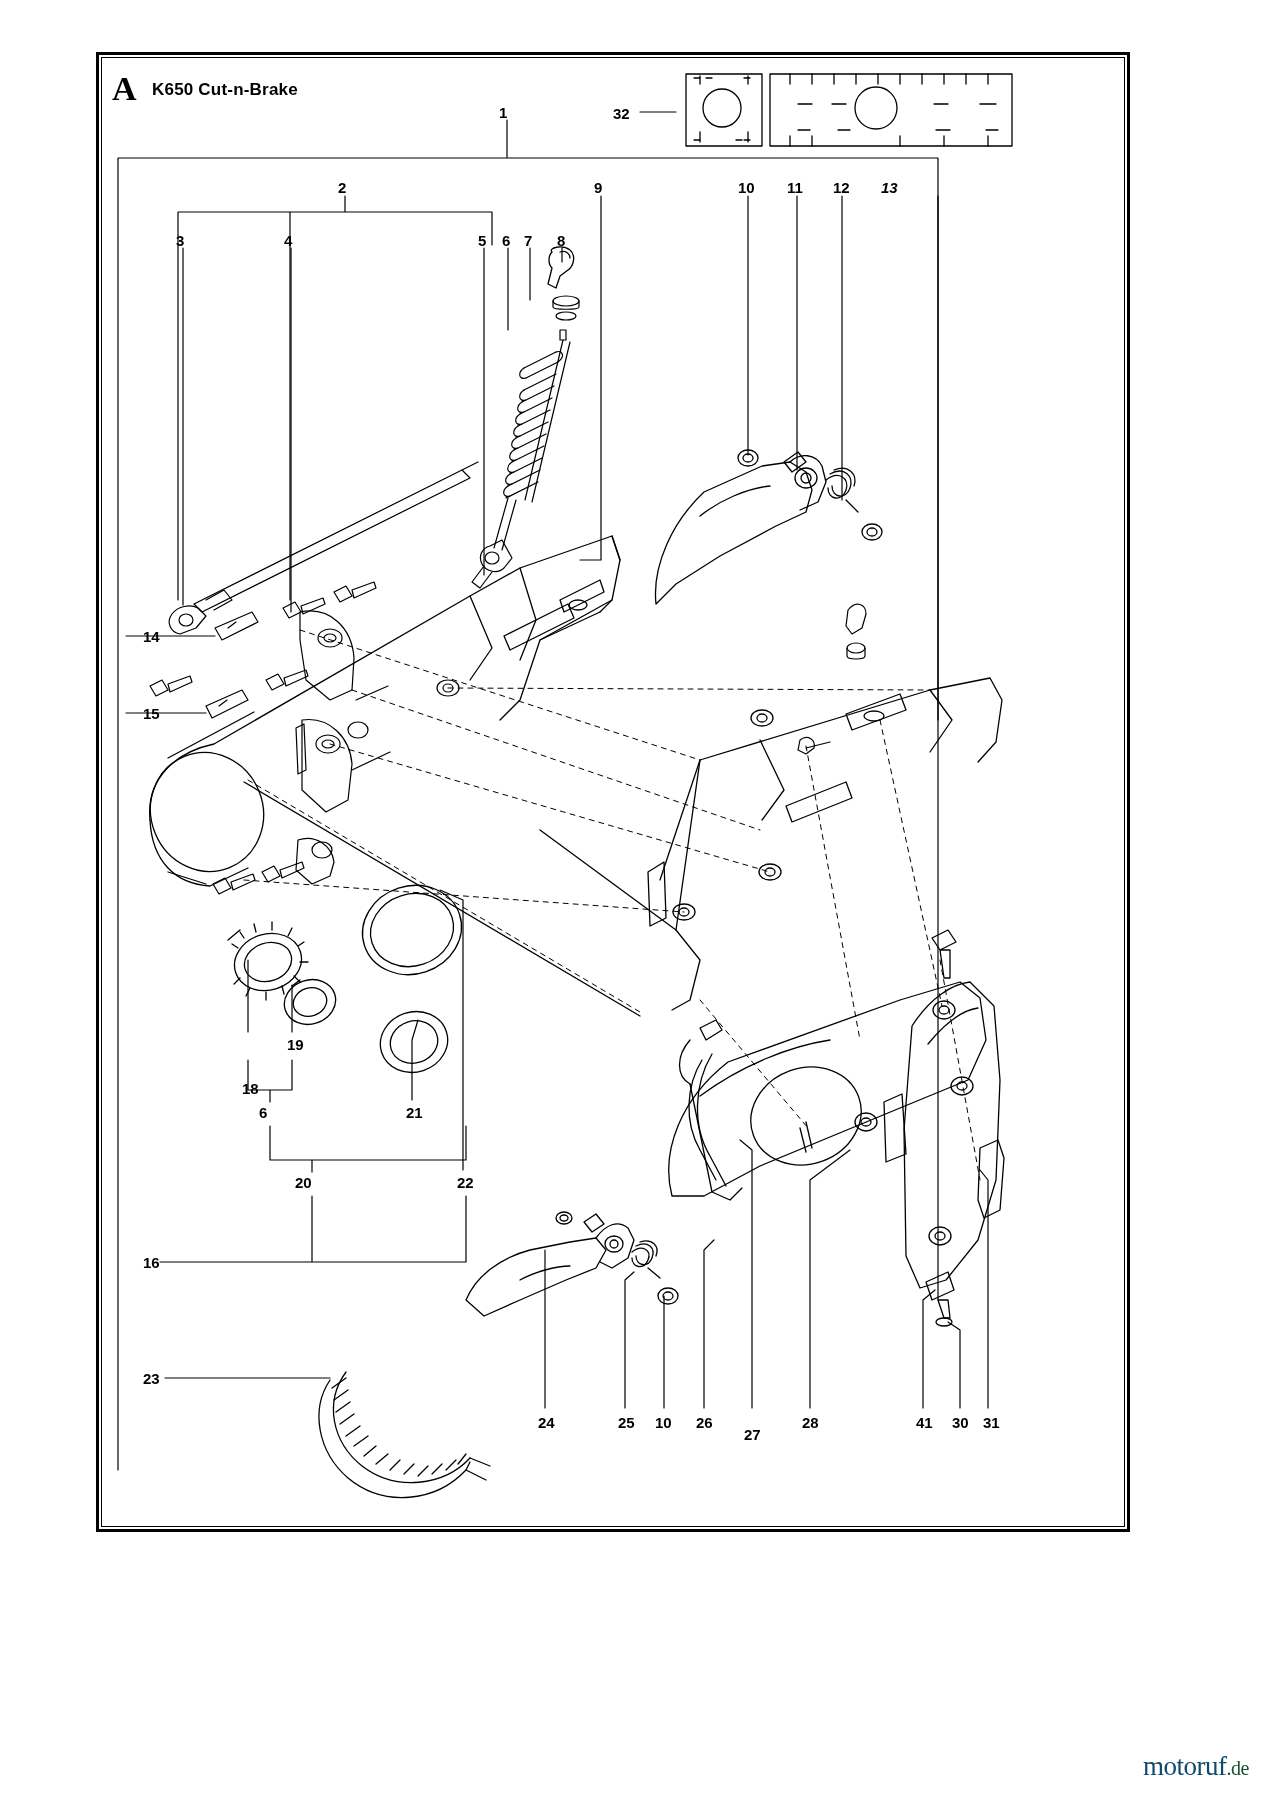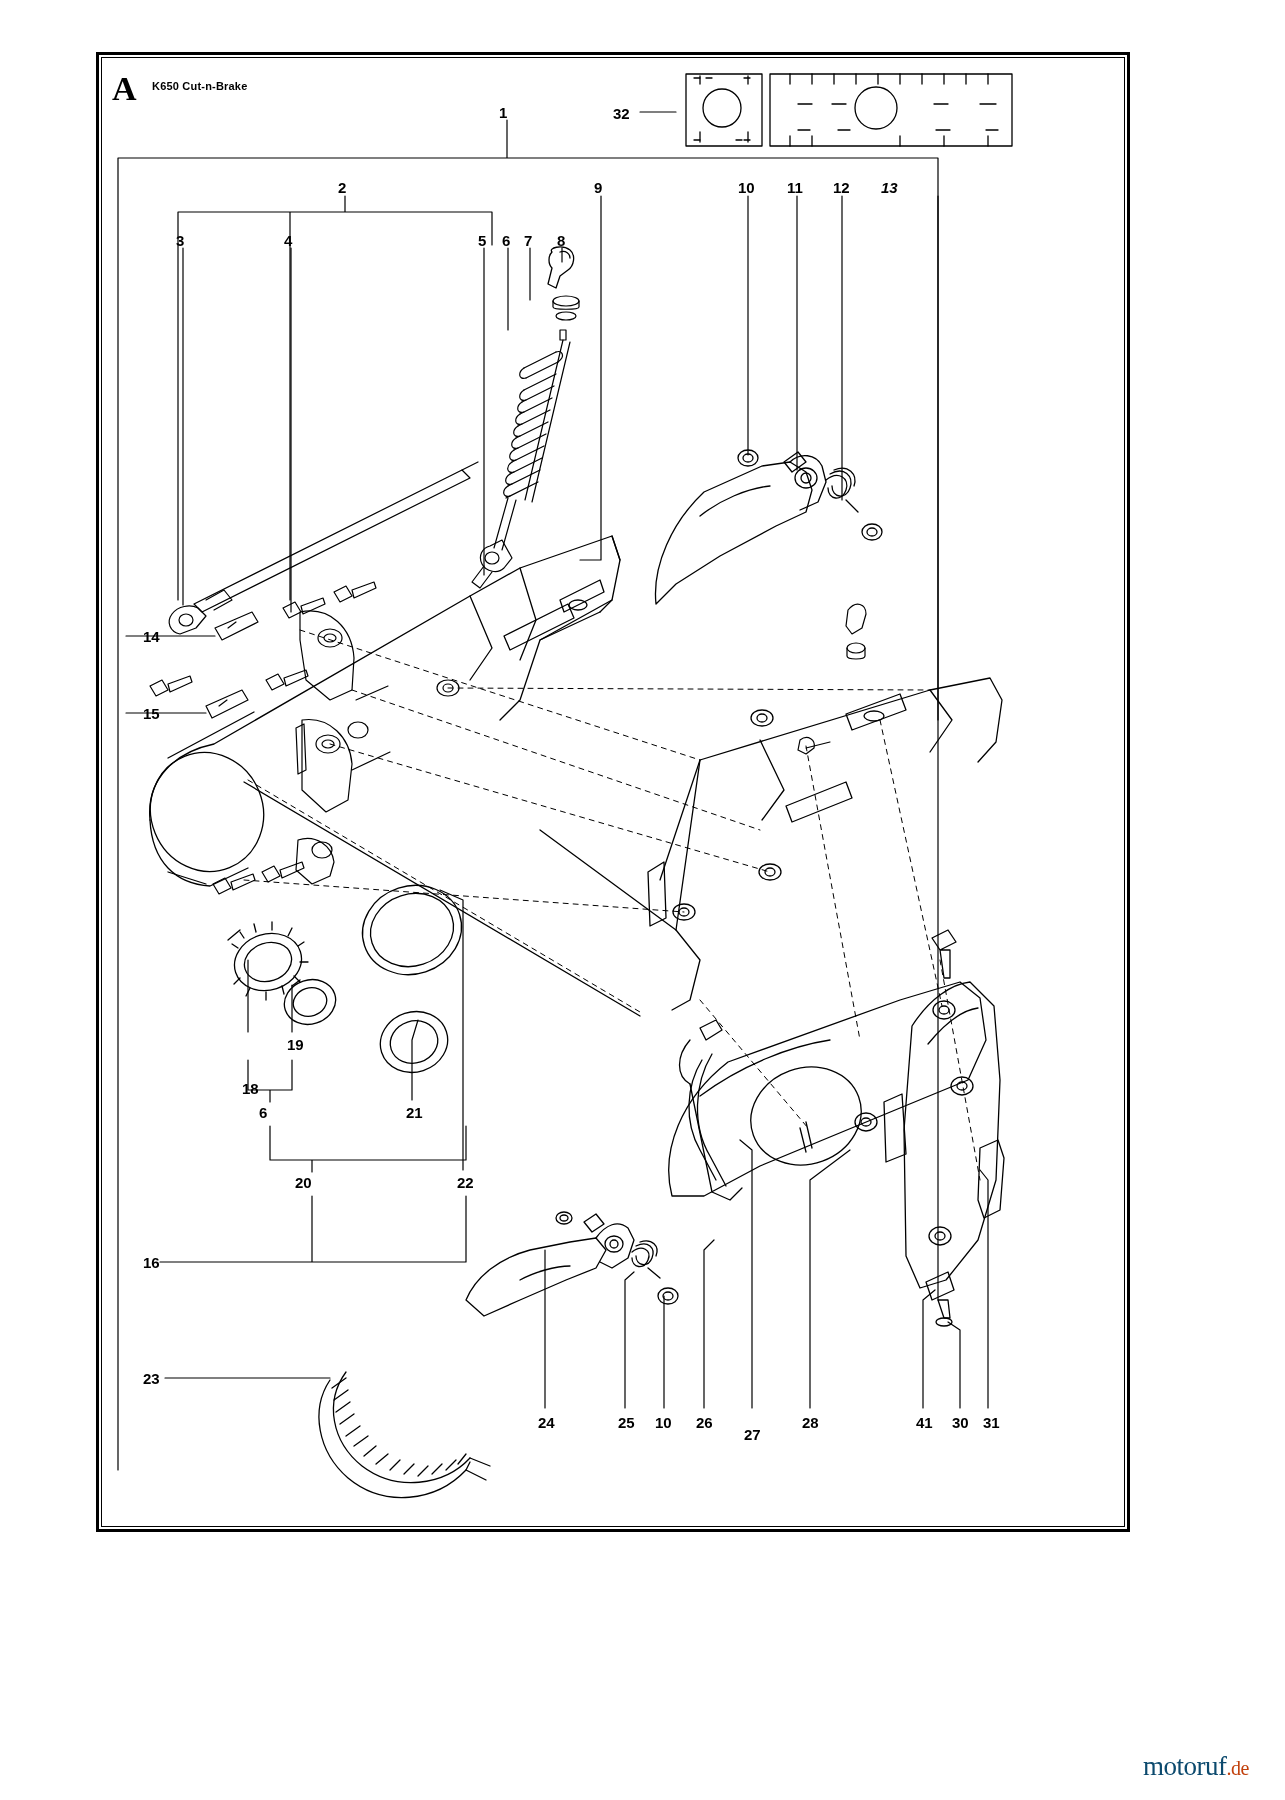--- a/index.html
+++ b/index.html
@@ -46,21 +46,21 @@
     font-size: 34px;
     font-weight: bold;
     font-family: "Liberation Serif", serif;
     letter-spacing: 0px;
     color: #000;
   }
   .plate-title {
     position: absolute;
     left: 152px;
     top: 80px;
-    font-size: 11px;
+    font-size: 17px;
     font-weight: bold;
     color: #000;
     letter-spacing: 0.2px;
   }
   .callout {
     position: absolute;
     font-size: 15px;
     font-weight: bold;
     color: #000;
     white-space: nowrap;
@@ -75,21 +75,21 @@
   }
   .wm {
     position: absolute;
     right: 36px;
     bottom: 18px;
     font-size: 27px;
     font-family: "Liberation Serif", serif;
     letter-spacing: -0.5px;
   }
   .wm .wm-main { color: #0c4a6e; }
-  .wm .wm-de { color: #c2410c; font-size: 20px; }
+  .wm .wm-de { color: #14532d; font-size: 20px; }
 </style>
 </head>
 <body>
 
 <div id="page">
 
   <div class="plate-frame"></div>
   <div class="plate-frame-inner"></div>
 
   <div class="plate-letter">A</div>

